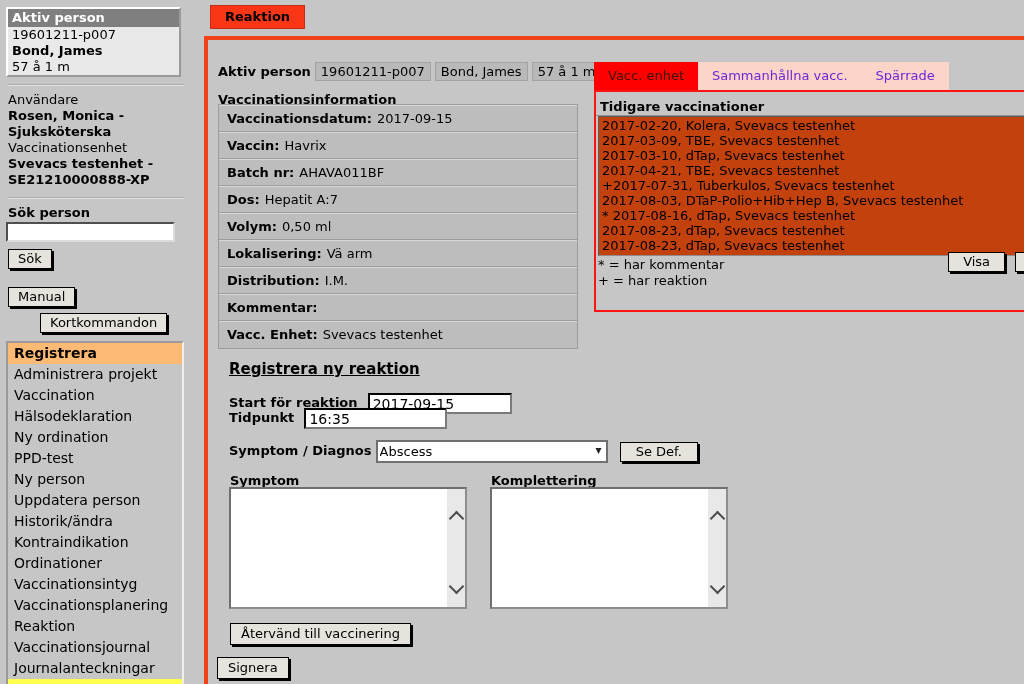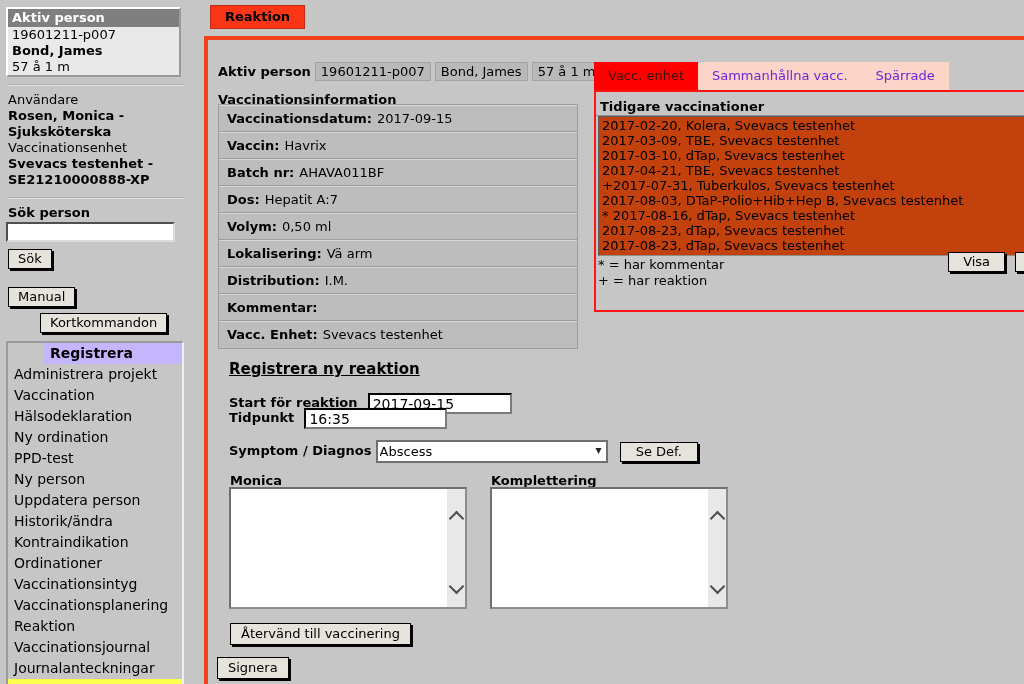--- a/index.html
+++ b/index.html
@@ -67,21 +67,21 @@
     width: 178px;
     border: 2px solid #9a9a9a;
     border-right-color:#efefef; border-bottom-color:#efefef;
     background: #c6c6c6;
     padding: 0;
   }
   .menu-item {
     font-size: 14px; line-height: 21px; padding-left: 6px; white-space: nowrap;
     color:#000; cursor: default;
   }
-  .menu-item.active { background: #c4b5fd; font-weight: bold; margin-left: 36px; }
+  .menu-item.active { background: #fdba74; font-weight: bold; }
   .menu-item.highlight { background: #ffff4d; }
 
   
   #main-outer {
     position: absolute; left: 204px; top: 36px; width: 830px; height: 700px;
     border: 4px solid #f1421a;
     border-right: none; border-bottom: none;
     background: #c6c6c6;
   }
   #tab-reaktion {
@@ -358,21 +358,21 @@
 
   <div class="form-row" style="left:229px; top:440px;">
     <span class="lbl">Symptom / Diagnos</span>
     <span class="sel-wrap">
       <select class="sel-input" style="width:232px;" id="symptom-select"><option value="Abscess">Abscess</option></select>
       <span class="sel-arrow">▾</span>
     </span>
     <span class="btn win" style="margin-left:8px; padding:1px 15px 2px 15px; vertical-align:middle;">Se Def.</span>
   </div>
 
-  <div class="ta-label" style="position:absolute; left:230px; top:473px;">Monica</div>
+  <div class="ta-label" style="position:absolute; left:230px; top:473px;">Symptom</div>
   <div class="textarea-box" style="position:absolute; left:229px; top:487px; width:238px; height:122px;">
     <div class="ta-scroll">
       <div class="a up">
           <span class="chevron up"></span>
         </div>
       <div class="a down">
           <span class="chevron down"></span>
         </div>
     </div>
   </div>

